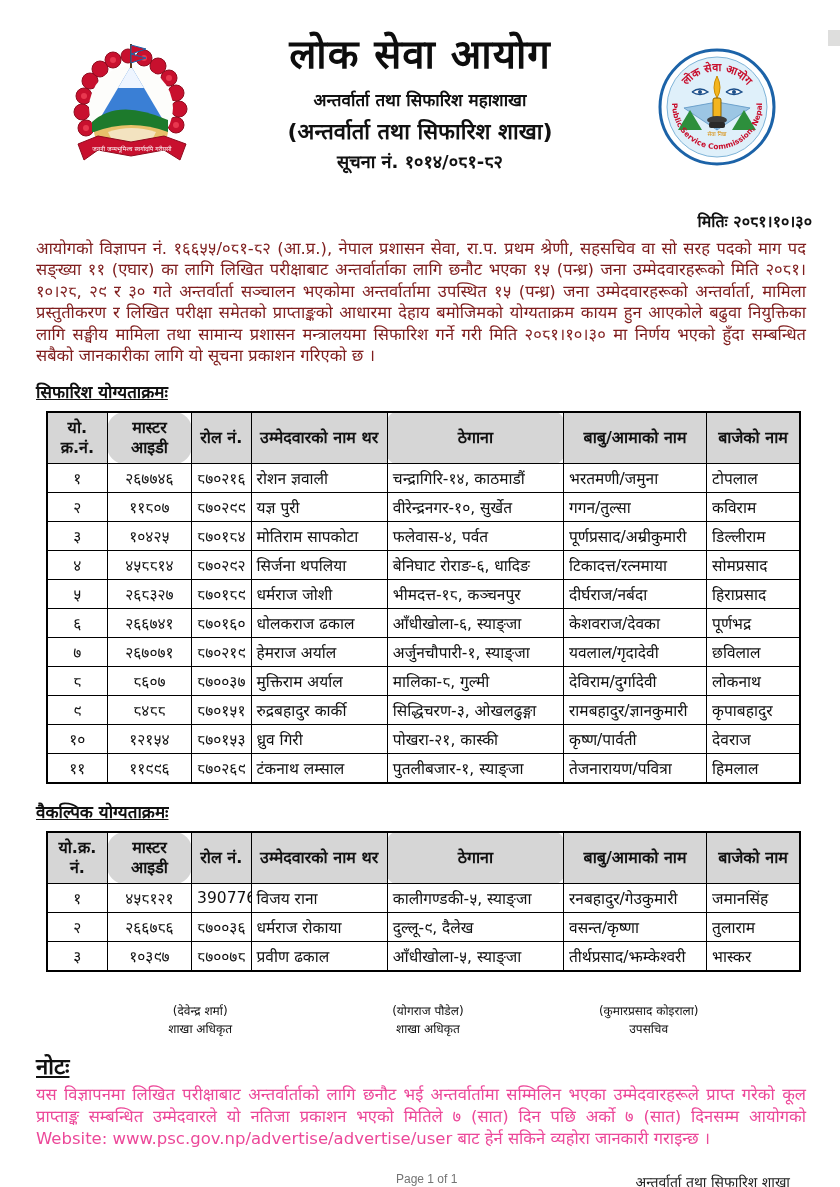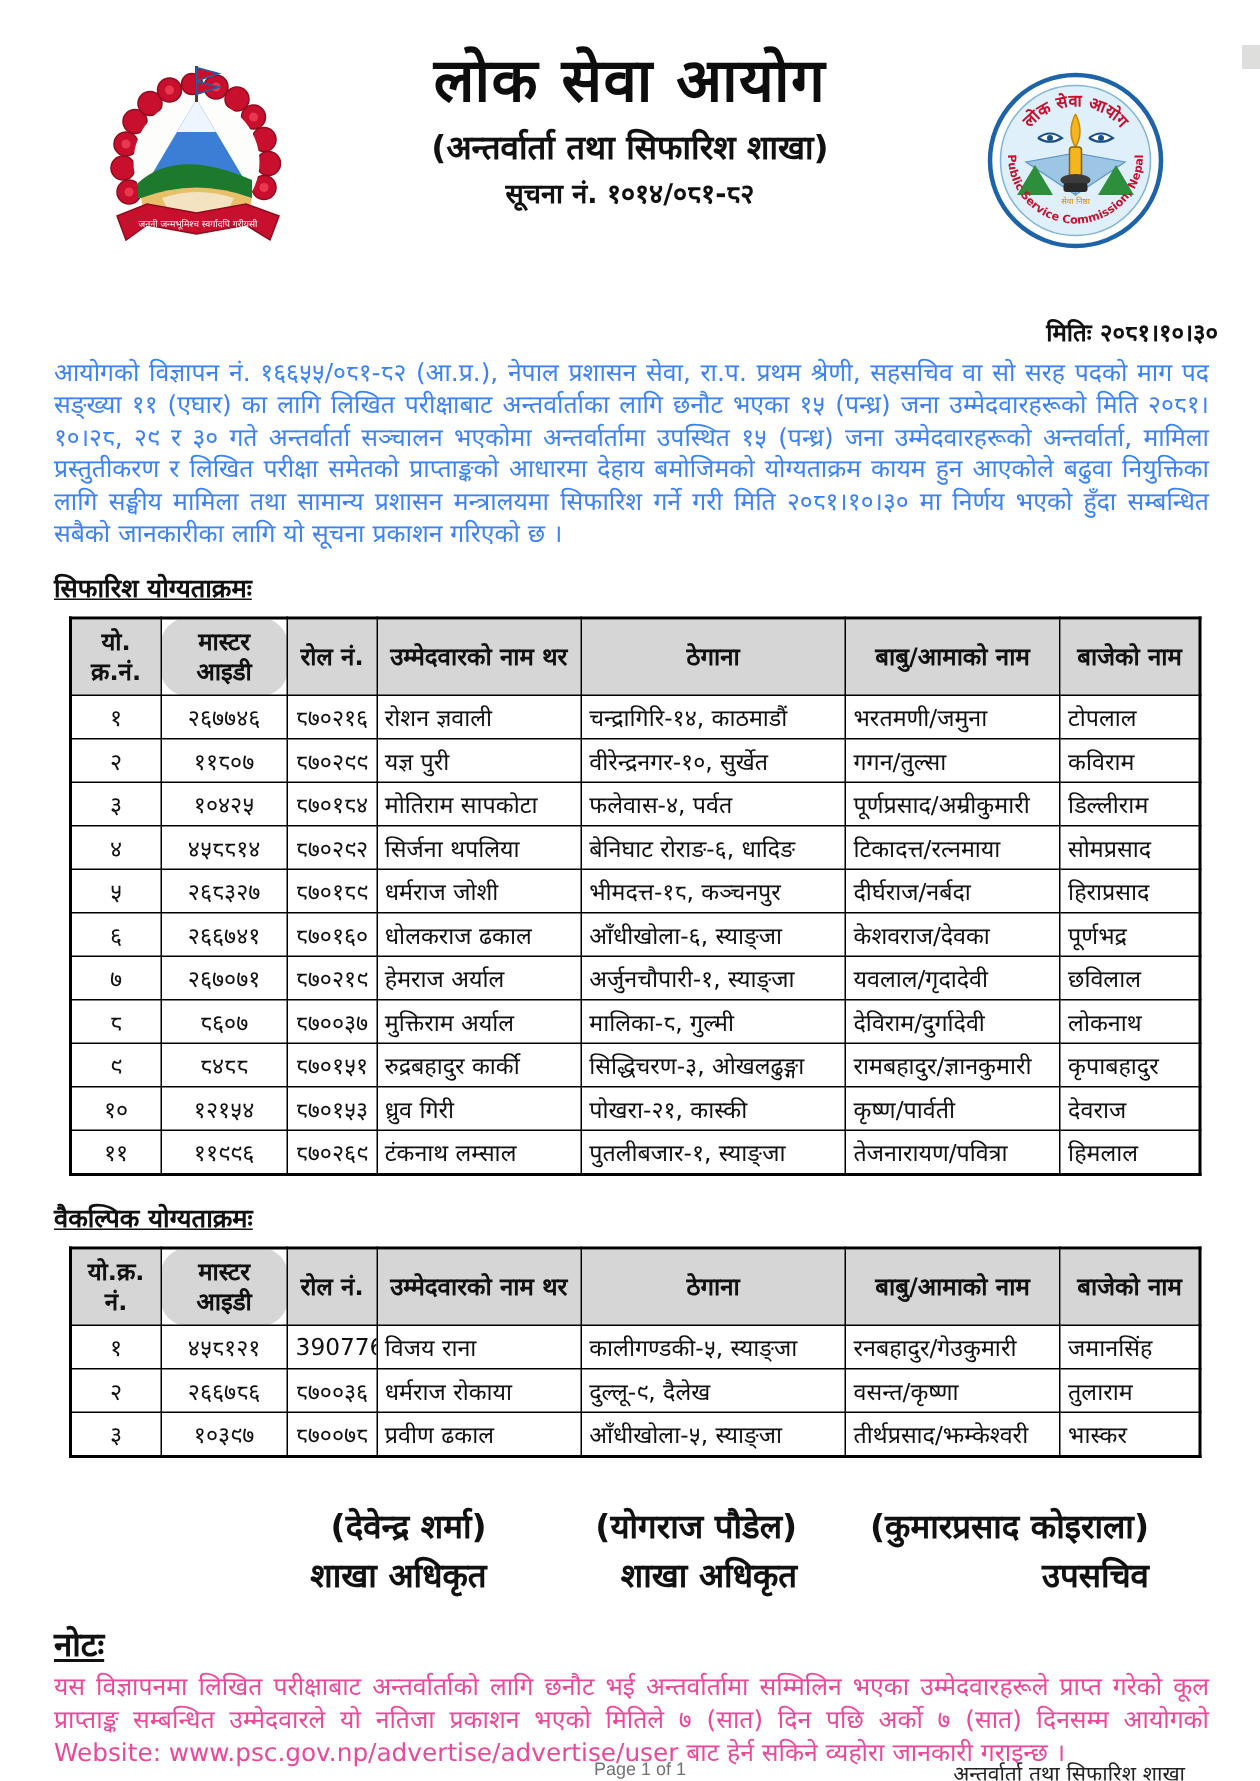--- a/index.html
+++ b/index.html
@@ -18,40 +18,40 @@
   .head-center { position: absolute; left: 180px; right: 180px; top: 0; text-align: center; }
   .main-title { font-size: 40px; font-weight: bold; letter-spacing: 1px; line-height: 1.2; color: #0d0d0d; }
   .subtitle1 { font-size: 17px; font-weight: bold; margin-top: 10px; }
   .subtitle2 { font-size: 22px; font-weight: bold; margin-top: 4px; }
   .notice-no { font-size: 18px; font-weight: bold; margin-top: 4px; }
 
   .date-line { text-align: right; padding-right: 28px; font-size: 16px; font-weight: bold; margin-top: 2px; }
 
   
   .content { padding: 0 34px 0 36px; }
-  .intro { margin-top: 6px; font-size: 16.5px; line-height: 21.4px; text-align: justify; color: #3b82f6; }
+  .intro { margin-top: 6px; font-size: 16.5px; line-height: 21.4px; text-align: justify; color: #7f1d1d; }
 
   .section-title { font-size: 17px; font-weight: bold; text-decoration: underline; margin: 14px 0 8px 0; }
   .section-title.alt { margin-top: 16px; }
 
   
   .doc-table { border-collapse: collapse; width: 755px; margin-left: 10px; table-layout: fixed; border: 2px solid #000; background: #fff; }
   .doc-table th, .doc-table td { border: 1px solid #000; overflow: hidden; }
   .doc-table th {
     background: #d6d6d6; font-weight: bold; text-align: center; vertical-align: middle;
     font-size: 16px; line-height: 1.25; padding: 5px 2px; white-space: pre-line; height: 50px;
   }
   .doc-table td { font-size: 15.5px; padding: 3px 5px; height: 25px; vertical-align: middle; white-space: nowrap; }
   .doc-table td.col0, .doc-table td.col1, .doc-table td.col2 { text-align: center; }
   .col0 { width: 8.0%; } .col1 { width: 11.2%; border-radius: 18px; } .col2 { width: 7.9%; }
-  .col3 { width: 18.1%; } .col4 { width: 23.4%; } .col5 { width: 19.0%; } .col6 { width: 12.4%; }
+  .col3 { width: 18.1%; } .col4 { width: 23.4%; border-radius: 10px; } .col5 { width: 19.0%; } .col6 { width: 12.4%; }
 
   
   .signatures { display: flex; margin-top: 30px; padding: 0 40px; }
-  .sig { text-align: right; font-weight: bold; font-size: 22px; line-height: 1.5; }
+  .sig { text-align: center; font-weight: normal; font-size: 12px; line-height: 1.5; }
   .sig.s0 { width: 36%; } .sig.s1 { width: 30%; } .sig.s2 { width: 34%; }
 
   
   .note-label { font-size: 22px; font-weight: bold; text-decoration: underline; margin-top: 12px; }
   .note-text { font-size: 16.5px; line-height: 22px; text-align: justify; margin-top: 4px; color: #ec4899; }
 
   
   .footer { position: absolute; left: 0; right: 0; top: 1142px; height: 24px; }
   .page-num { position: absolute; left: 396px; font-size: 12px; color: #737373; font-family: "Liberation Sans", sans-serif; }
   .footer-section { position: absolute; right: 50px; font-size: 14px; color: #222; }
@@ -102,20 +102,21 @@
         <path d="M63,9 L78,13 L63,18 Z" fill="#c8102e" stroke="#1c63a8" stroke-width="1"></path>
         <path d="M63,18 L78,22 L63,27 Z" fill="#c8102e" stroke="#1c63a8" stroke-width="1"></path>
 
         <path d="M10,108 L30,100 L63,106 L96,100 L118,108 L112,124 L96,114 L63,120 L30,114 L16,124 Z" fill="#c8102e" stroke="#8f0b1e" stroke-width="1"></path>
         <text x="64" y="115" font-size="6" fill="#ffffff" text-anchor="middle" font-family="DejaVu Sans, sans-serif">जननी जन्मभूमिश्च स्वर्गादपि गरीयसी</text>
       </svg>
     </div>
 
     <div class="head-center">
       <div class="main-title">लोक सेवा आयोग</div>
+      <div class="subtitle1">अन्तर्वार्ता तथा सिफारिश महाशाखा</div>
       <div class="subtitle2">(अन्तर्वार्ता तथा सिफारिश शाखा)</div>
       <div class="notice-no">सूचना नं. १०१४/०८१-८२</div>
     </div>
 
     <div class="logo-right">
       <svg viewBox="0 0 122 122" width="122" height="122">
         <defs>
           <path id="arcTop" d="M 22,64 A 39,39 0 0 1 100,64"></path>
           <path id="arcBot" d="M 16,58 A 45,45 0 0 0 106,58"></path>
         </defs>

